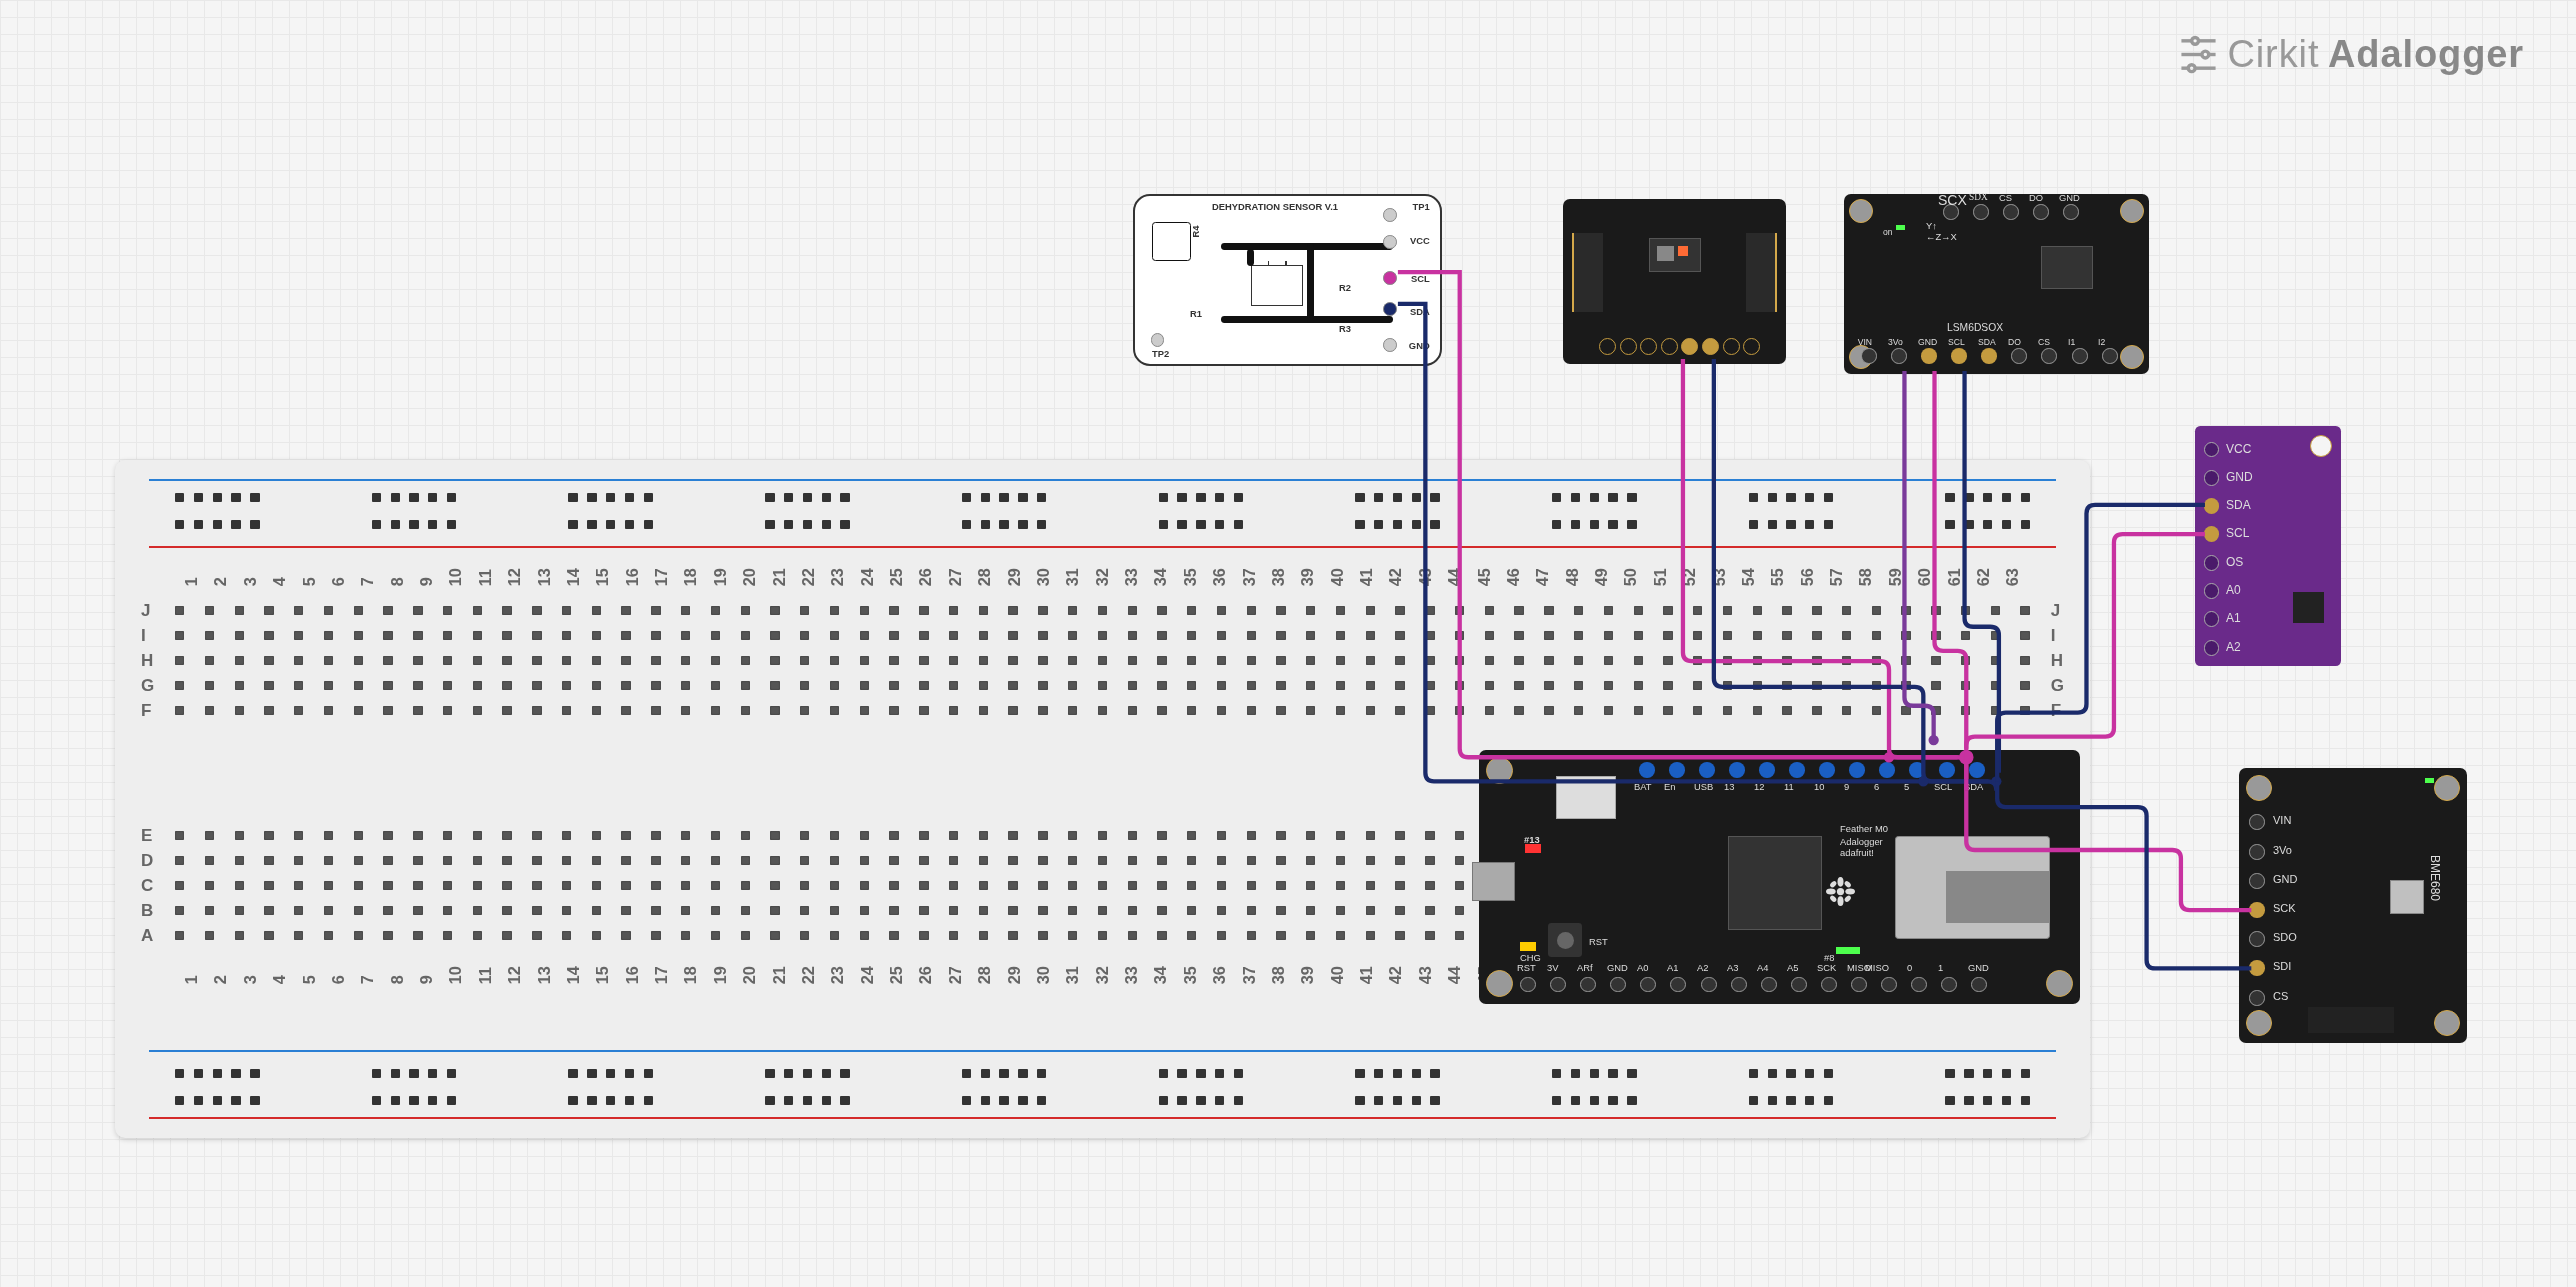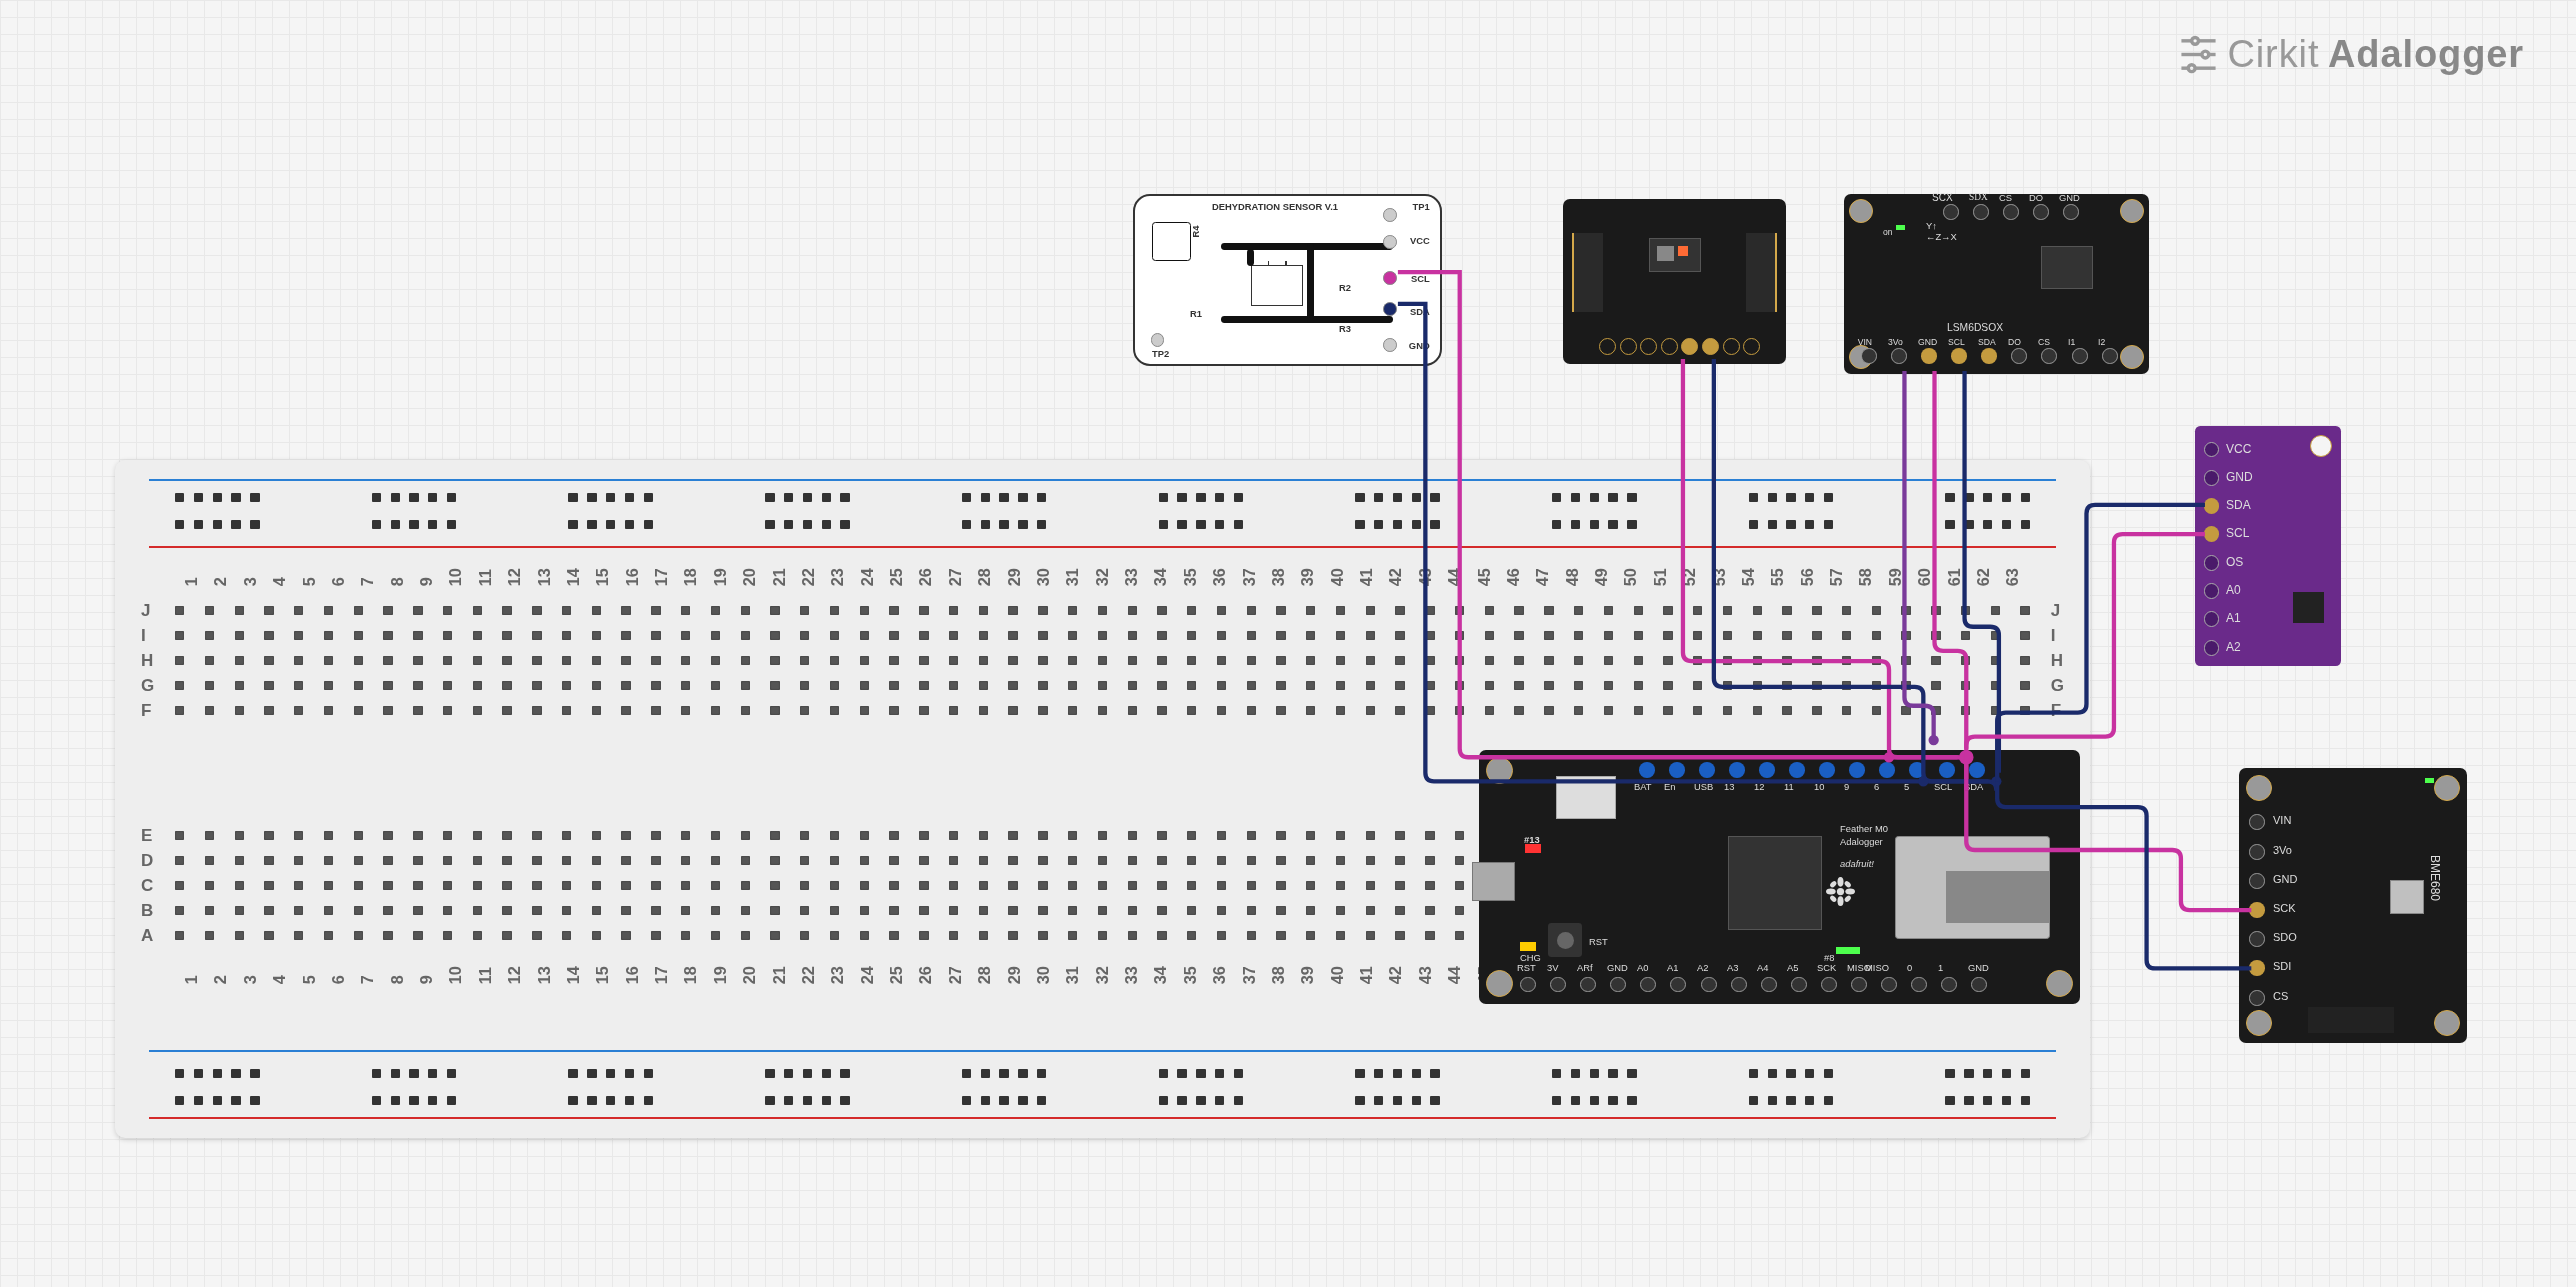--- a/index.html
+++ b/index.html
@@ -1327,21 +1327,21 @@
   <div class="lsm-hole" style="left:5.2px; bottom:5.2px;"></div>
   <div class="lsm-hole" style="right:5.2px; bottom:5.2px;"></div>
   <div class="lsm-chip"></div>
   <div class="lsm-label" style="left:39px; top:33px; font-size:8.6px;">on</div>
   <div style="position:absolute; left:52px; top:31px; width:8.6px; height:5.2px; background:#4dff4d;"></div>
   <div class="lsm-label" style="left:103px; bottom:41px; font-size:10.3px;">LSM6DSOX</div>
 
   <div style="position:absolute; left:82px; top:26px; color:#ddd; font-size:9.4px;">Y↑<br>←Z→X</div>
   <div id="lsm-top-pins">
       <div class="lsm-pad" style="left: 99px; top: 10.3px;"></div>
-      <div class="lsm-label" style="left: 88px; top: -1.7px; font-size: 10px;">SCX</div>
+      <div class="lsm-label" style="left: 94px; top: -1.7px; font-size: 14px;">SCX</div>
       <div class="lsm-pad" style="left: 129px; top: 10.3px;"></div>
       <div class="lsm-label" style="left: 125px; top: -1.7px; font-size: 9.4px; font-family: Liberation Serif, serif;">SDX</div>
       <div class="lsm-pad" style="left: 159px; top: 10.3px;"></div>
       <div class="lsm-label" style="left: 155px; top: -1.7px; font-size: 9.4px;">CS</div>
       <div class="lsm-pad" style="left: 189px; top: 10.3px;"></div>
       <div class="lsm-label" style="left: 185px; top: -1.7px; font-size: 9.4px;">DO</div>
       <div class="lsm-pad" style="left: 219px; top: 10.3px;"></div>
       <div class="lsm-label" style="left: 215px; top: -1.7px; font-size: 9.4px;">GND</div>
     </div>
   <div id="lsm-bot-pins">
@@ -1430,21 +1430,21 @@
   <div class="feather-led-r" style="left:46px; top:94px;"></div>
   <div class="feather-led-y" style="left:41px; bottom:53px;"></div>
   <div class="feather-led-g" style="left:357px; bottom:50px;"></div>
   <div class="feather-led-g" style="left:369px; bottom:50px;"></div>
   <div class="feather-label" style="left:45px; top:84px;font-weight:bold;">#13</div>
   <div class="feather-label" style="left:41px; bottom:41px;">CHG</div>
   <div class="feather-label" style="left:110px; bottom:57px;">RST</div>
   <div class="feather-label" style="left:345px; bottom:41px;">#8</div>
   <div class="feather-label" style="left:361px; top:73px;">Feather M0</div>
   <div class="feather-label" style="left:361px; top:86px;">Adalogger</div>
-  <div class="feather-label" style="left:361px; top:108px; font-style:italic;">adafruit!</div>
+  <div class="feather-label" style="left:361px; top:97px; ">adafruit!</div>
 
   <svg style="position:absolute; left:347px; top:127px; width:29px; height:29px;" viewBox="0 0 24 24">
     <g fill="#ddd">
         <circle cx="12" cy="12" r="3"></circle>
     <ellipse cx="12" cy="4" rx="2.5" ry="4"></ellipse>
         <ellipse cx="12" cy="20" rx="2.5" ry="4"></ellipse>
     <ellipse cx="4" cy="12" rx="4" ry="2.5"></ellipse>
         <ellipse cx="20" cy="12" rx="4" ry="2.5"></ellipse>
     <ellipse cx="6" cy="6" rx="3" ry="2" transform="rotate(-45 6 6)"></ellipse>
     <ellipse cx="18" cy="6" rx="3" ry="2" transform="rotate(45 18 6)"></ellipse>

